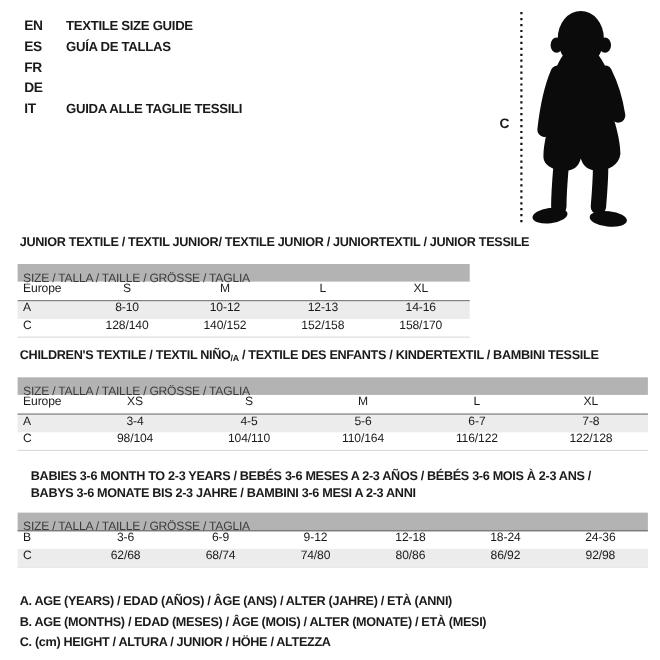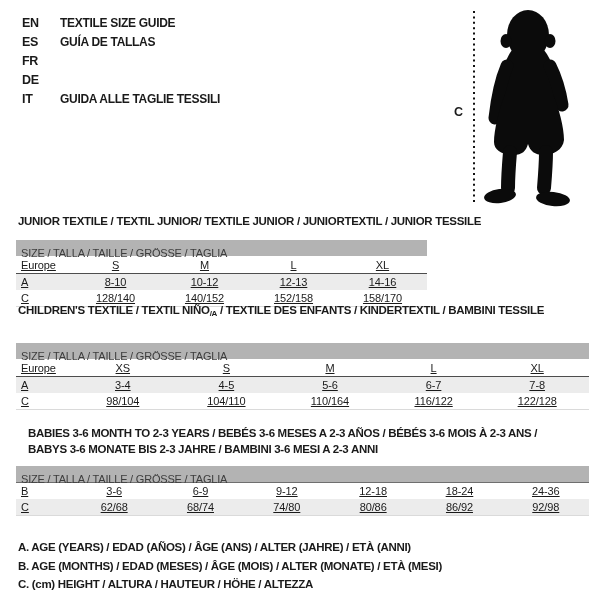--- a/index.html
+++ b/index.html
@@ -23,21 +23,21 @@
   
   .section-heading{font-weight:700;font-size:11.5px;letter-spacing:-0.3px;white-space:nowrap;}
   .heading-sub{font-size:8px;vertical-align:-2px;}
   .heading-line{line-height:16px;}
 
   
   .size-table{position:absolute;border-bottom:1px solid #dadada;}
   .bar{background:#b3b3b3;height:16px;display:flex;align-items:center;}
   .bar span{padding-left:5px;font-size:11px;letter-spacing:-0.2px;color:#3c3c3c;margin-top:10px;}
   .bar-rule{border-bottom:1px solid #6e6e6e;}
-  .trow{display:flex;align-items:center;font-size:11px;letter-spacing:-0.1px;text-decoration:underline;}
+  .trow{display:flex;font-size:11px;letter-spacing:-0.1px;}
   .tlabel{width:55px;padding-left:5px;box-sizing:border-box;}
   .tcell{flex:1;text-align:center;}
   .europe-row{height:17px;border-bottom:1px solid #4d4d4d;}
   .data-row{height:16px;}
   .shaded{background:#ececec;}
 
   
   .footnotes{left:18px;top:538px;}
   .footnote{font-weight:700;font-size:11.5px;letter-spacing:-0.3px;line-height:18.5px;white-space:nowrap;}
 </style>
@@ -116,21 +116,21 @@
   </div>
   <div class="trow data-row">
     <span class="tlabel">C</span>
     <span class="tcell">128/140</span>
     <span class="tcell">140/152</span>
     <span class="tcell">152/158</span>
     <span class="tcell">158/170</span>
   </div>
 </div>
 
-<div class="abs section-heading" style="top:304px;left:18px;">
+<div class="abs section-heading" style="top:317px;left:18px;">
   <span>CHILDREN'S TEXTILE / TEXTIL NIÑO</span><span class="heading-sub">/A</span><span> / TEXTILE DES ENFANTS / KINDERTEXTIL / BAMBINI TESSILE</span>
 </div>
 
 <div class="size-table" style="top:343px;left:16px;width:573px;">
   <div class="bar">
     <span>SIZE / TALLA / TAILLE / GRÖSSE / TAGLIA</span>
   </div>
   <div class="trow europe-row">
     <span class="tlabel">Europe</span>
     <span class="tcell">XS</span>
@@ -182,14 +182,14 @@
     <span class="tcell">74/80</span>
     <span class="tcell">80/86</span>
     <span class="tcell">86/92</span>
     <span class="tcell">92/98</span>
   </div>
 </div>
 
 <div class="abs footnotes">
   <div class="footnote">A. AGE (YEARS) / EDAD (AÑOS) / ÂGE (ANS) / ALTER (JAHRE) / ETÀ (ANNI)</div>
   <div class="footnote">B. AGE (MONTHS) / EDAD (MESES) / ÂGE (MOIS) / ALTER (MONATE) / ETÀ (MESI)</div>
-  <div class="footnote">C. (cm) HEIGHT / ALTURA / HAUTEUR / HÖHE / ALTEZZA</div>
+  <div class="footnote">C. (cm) HEIGHT / ALTURA / JUNIOR / HÖHE / ALTEZZA</div>
 </div>
 
 </body></html>

